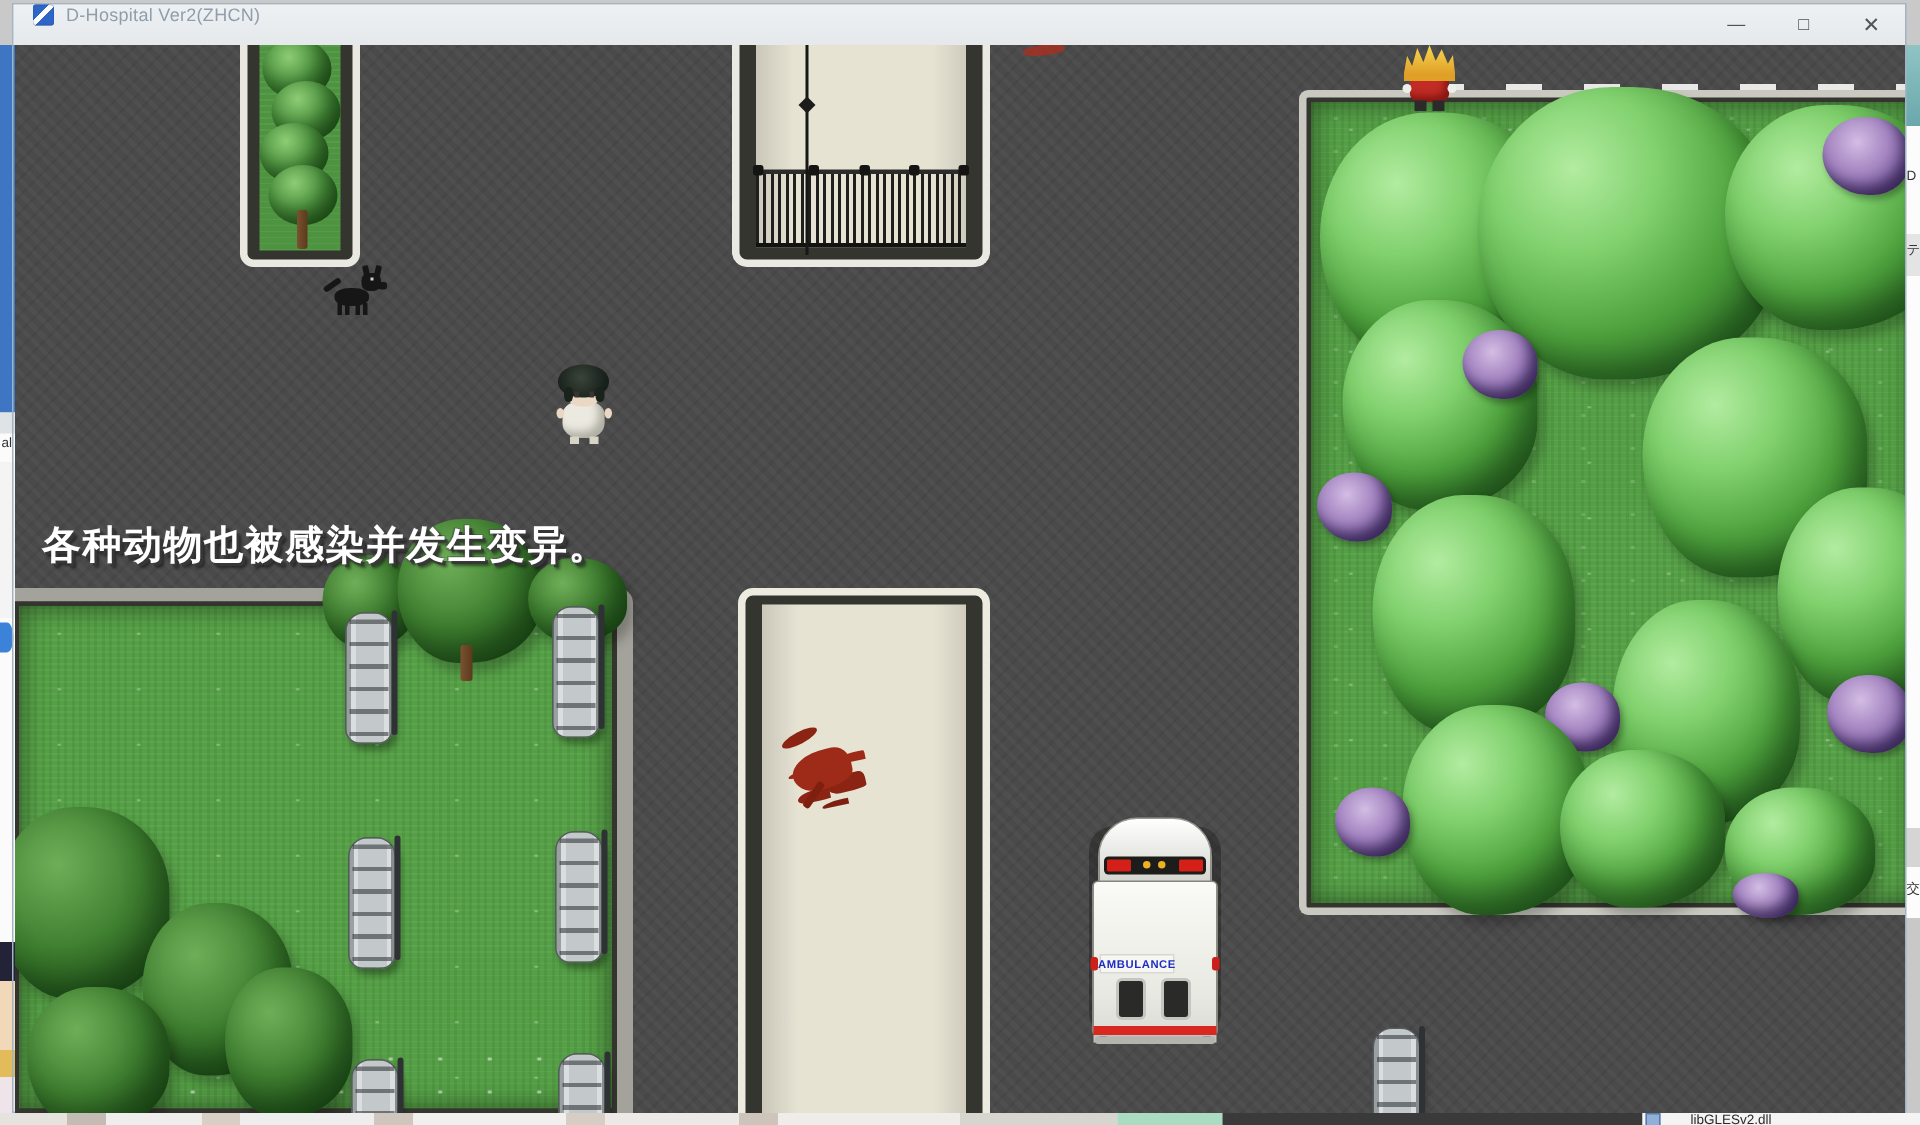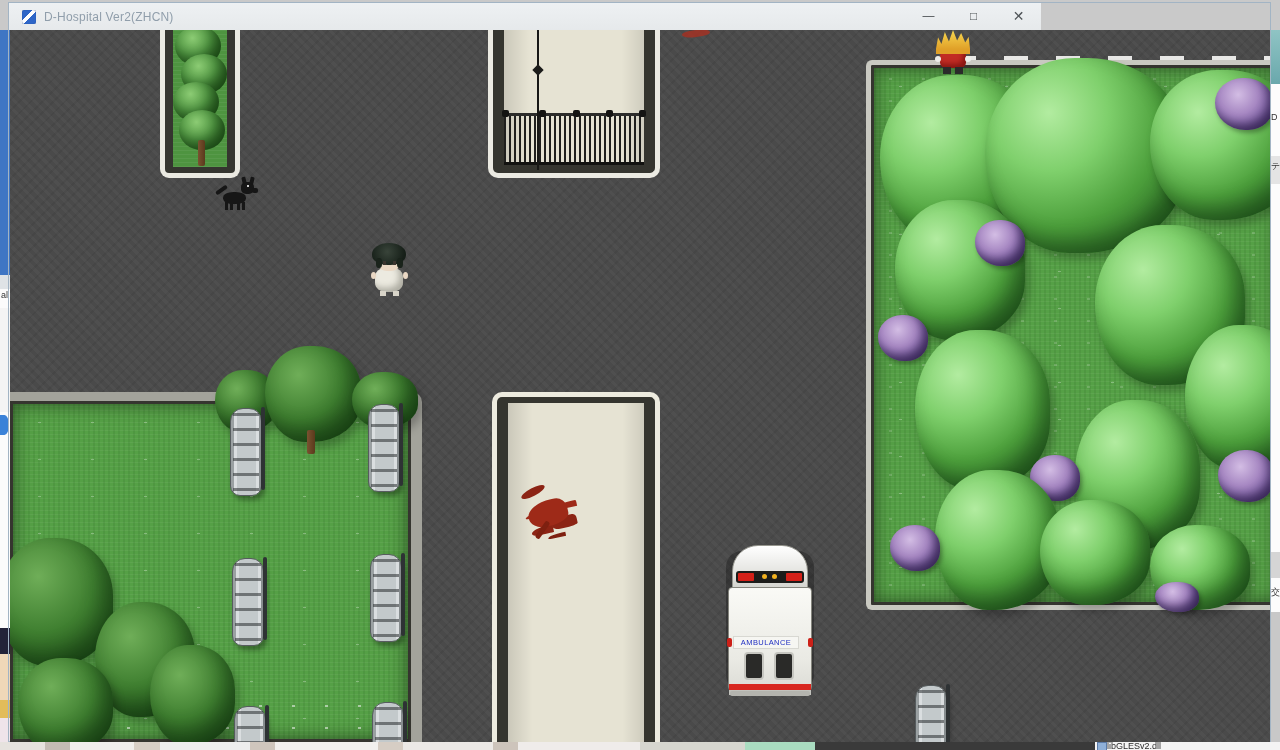--- a/index.html
+++ b/index.html
@@ -1,21 +1,21 @@
 <!DOCTYPE html>
 <html><head>
 <meta charset="utf-8">
 <style>
   html,body{margin:0;padding:0;}
   body{width:1280px;height:750px;overflow:hidden;background:#c9c9c9;font-family:"Liberation Sans",sans-serif;position:relative;}
   .abs{position:absolute;}
 
   
   #win-frame{left:8px;top:2px;width:1263px;height:740px;border:1px solid #a2b4c4;box-sizing:border-box;}
-  #titlebar{left:9px;top:3px;width:1032px;height:27px;background:linear-gradient(180deg,#eef1f3,#e6e9eb);display:flex;align-items:center;}
+  #titlebar{left:9px;top:3px;width:1261px;height:27px;background:linear-gradient(180deg,#eef1f3,#e6e9eb);display:flex;}
   #title-icon{width:14px;height:14px;margin-left:13px;border-radius:2px;background:linear-gradient(135deg,#2e66c8 0 38%,#ffffff 38% 55%,#2e66c8 55% 100%);box-shadow:inset 0 0 1px #1a3c80;}
   #title-text{margin-left:8px;font-size:12px;color:#909eab;letter-spacing:.2px;}
   .winbtn{width:45px;height:26px;display:flex;align-items:center;justify-content:center;color:#4f5457;font-size:12px;}
   #win-controls{position:absolute;right:0;top:0;height:27px;display:flex;}
 
   
   #viewport{left:10px;top:30px;width:1260px;height:712px;overflow:hidden;
     background-color:#4a4a4a;
     background-image:
       repeating-linear-gradient(45deg, rgba(255,255,255,.028) 0 3px, transparent 3px 7px),
@@ -72,21 +72,21 @@
 
   
   #ambulance{left:712px;top:515px;width:96px;height:152px;}
   #ambulance *{position:absolute;box-sizing:border-box;}
   .amb-shadow{left:4px;top:6px;width:88px;height:140px;background:rgba(0,0,0,.28);border-radius:16px;}
   .amb-cab{left:10px;top:0;width:76px;height:50px;background:linear-gradient(180deg,#ffffff,#e4e4e0 55%,#cfcfc9);border:1px solid #97978f;border-radius:26px 26px 6px 6px;}
   .amb-lightbar{left:14px;top:26px;width:68px;height:12px;background:#1c1c1a;border-radius:3px;}
   .amb-lightbar .red{top:2px;width:16px;height:8px;background:#d42018;border-radius:1px;}
   .amb-lightbar .yel{top:3px;width:5px;height:5px;background:#f0b020;border-radius:50%;}
   .amb-box{left:6px;top:42px;width:84px;height:104px;background:linear-gradient(180deg,#fafaf6,#eaeae4 70%,#dcdcd6);border:1px solid #85857d;border-radius:4px;}
-  .amb-strip{left:4px;top:48px;width:66px;height:13px;background:#f6f6f2;border:1px solid #d8d8d2;display:flex;align-items:center;justify-content:center;font-size:7.5px;font-weight:normal;color:#1f2ec2;letter-spacing:.4px;font-family:"Liberation Sans",sans-serif;}
+  .amb-strip{left:4px;top:48px;width:50px;height:13px;background:#f6f6f2;border:1px solid #d8d8d2;display:flex;align-items:center;justify-content:center;font-size:7.5px;font-weight:bold;color:#1f2ec2;letter-spacing:.4px;font-family:"Liberation Sans",sans-serif;}
   .amb-win{top:64px;width:20px;height:28px;background:#2a2a28;border:2px solid #c6c6c0;border-radius:4px;}
   .amb-stripe{left:0;top:96px;width:82px;height:6px;background:#d82820;}
   .amb-bumper{left:0;top:102px;width:82px;height:5px;background:#c2c2bc;}
   .amb-sidelight{top:50px;width:5px;height:9px;background:#cc2018;border-radius:2px;}
   .amb-bluedot{top:103px;width:5px;height:4px;background:#2040c0;}
   .amb-tail{left:8px;top:146px;width:80px;height:5px;background:#b4b4ae;border-radius:2px;}
 
   
   .blood-splat{left:508px;top:456px;width:64px;height:58px;}
   .blood-splat .b1{position:absolute;left:10px;top:14px;width:40px;height:26px;background:#9e2a18;border-radius:70% 30% 60% 40%/60% 50% 40% 50%;transform:rotate(-12deg);
@@ -95,21 +95,21 @@
   .blood-splat .b3{position:absolute;left:22px;top:34px;width:5px;height:20px;background:#7e2010;transform:rotate(35deg);border-radius:2px;}
   .blood-smear{left:672px;top:0;width:28px;height:7px;background:#a83020;border-radius:45%;opacity:.8;transform:rotate(-6deg);}
 
   
   #story{left:18px;top:316px;z-index:9;font-family:"DejaVu Sans",sans-serif;font-weight:bold;font-size:26px;color:#ffffff;letter-spacing:1px;
     text-shadow:2px 2px 0 rgba(55,55,55,.95), 3px 3px 2px rgba(0,0,0,.5), -1px -1px 0 rgba(80,80,80,.55), 1px -1px 0 rgba(80,80,80,.4), -1px 1px 0 rgba(80,80,80,.4);}
   #story .line{height:36px;line-height:36px;white-space:nowrap;}
 
   
   .edge-text{position:absolute;font-size:9px;color:#333;font-family:"Liberation Sans",sans-serif;white-space:nowrap;overflow:hidden;}
-  #file-label{position:absolute;left:1107px;top:741px;font-size:9px;color:#2b2b2b;}
+  #file-label{position:absolute;left:1107px;top:741px;font-size:9px;color:#2b2b2b;padding-left:20px;}
   #file-icon{position:absolute;left:1097px;top:742px;width:8px;height:7px;background:#8fb0d8;border:1px solid #5a7aa8;}
 </style>
 </head>
 <body>
 
 <div class="abs" style="left:0;top:30px;width:10px;height:712px;background:#fbfbfb;">
   <div class="abs" style="left:0;top:0;width:10px;height:245px;background:#3f76c4;"></div>
   <div class="abs" style="left:0;top:245px;width:10px;height:14px;background:#dfe3e6;"></div>
   <div class="edge-text" style="left:1px;top:260px;">al</div>
   <div class="abs" style="left:0;top:278px;width:10px;height:104px;background:#f4f4f4;"></div>
@@ -295,15 +295,16 @@
     <div style="left:37px;top:2px;width:4px;height:7px;background:#161616;transform:rotate(12deg);border-radius:1px;"></div>
     <div style="left:39px;top:13px;width:6px;height:5px;background:#161616;border-radius:2px;"></div>
     <div style="left:34px;top:10px;width:2px;height:2px;background:#cfcfcf;"></div>
     <div style="left:12px;top:27px;width:3px;height:8px;background:#161616;"></div>
     <div style="left:17px;top:27px;width:3px;height:8px;background:#161616;"></div>
     <div style="left:24px;top:27px;width:3px;height:8px;background:#161616;"></div>
     <div style="left:29px;top:27px;width:3px;height:8px;background:#161616;"></div>
   </div>
 
   <div class="abs" id="story">
+    <div class="line">各种动物也被感染并发生变异。</div>
   </div>
 
 </div>
 
 </body></html>

